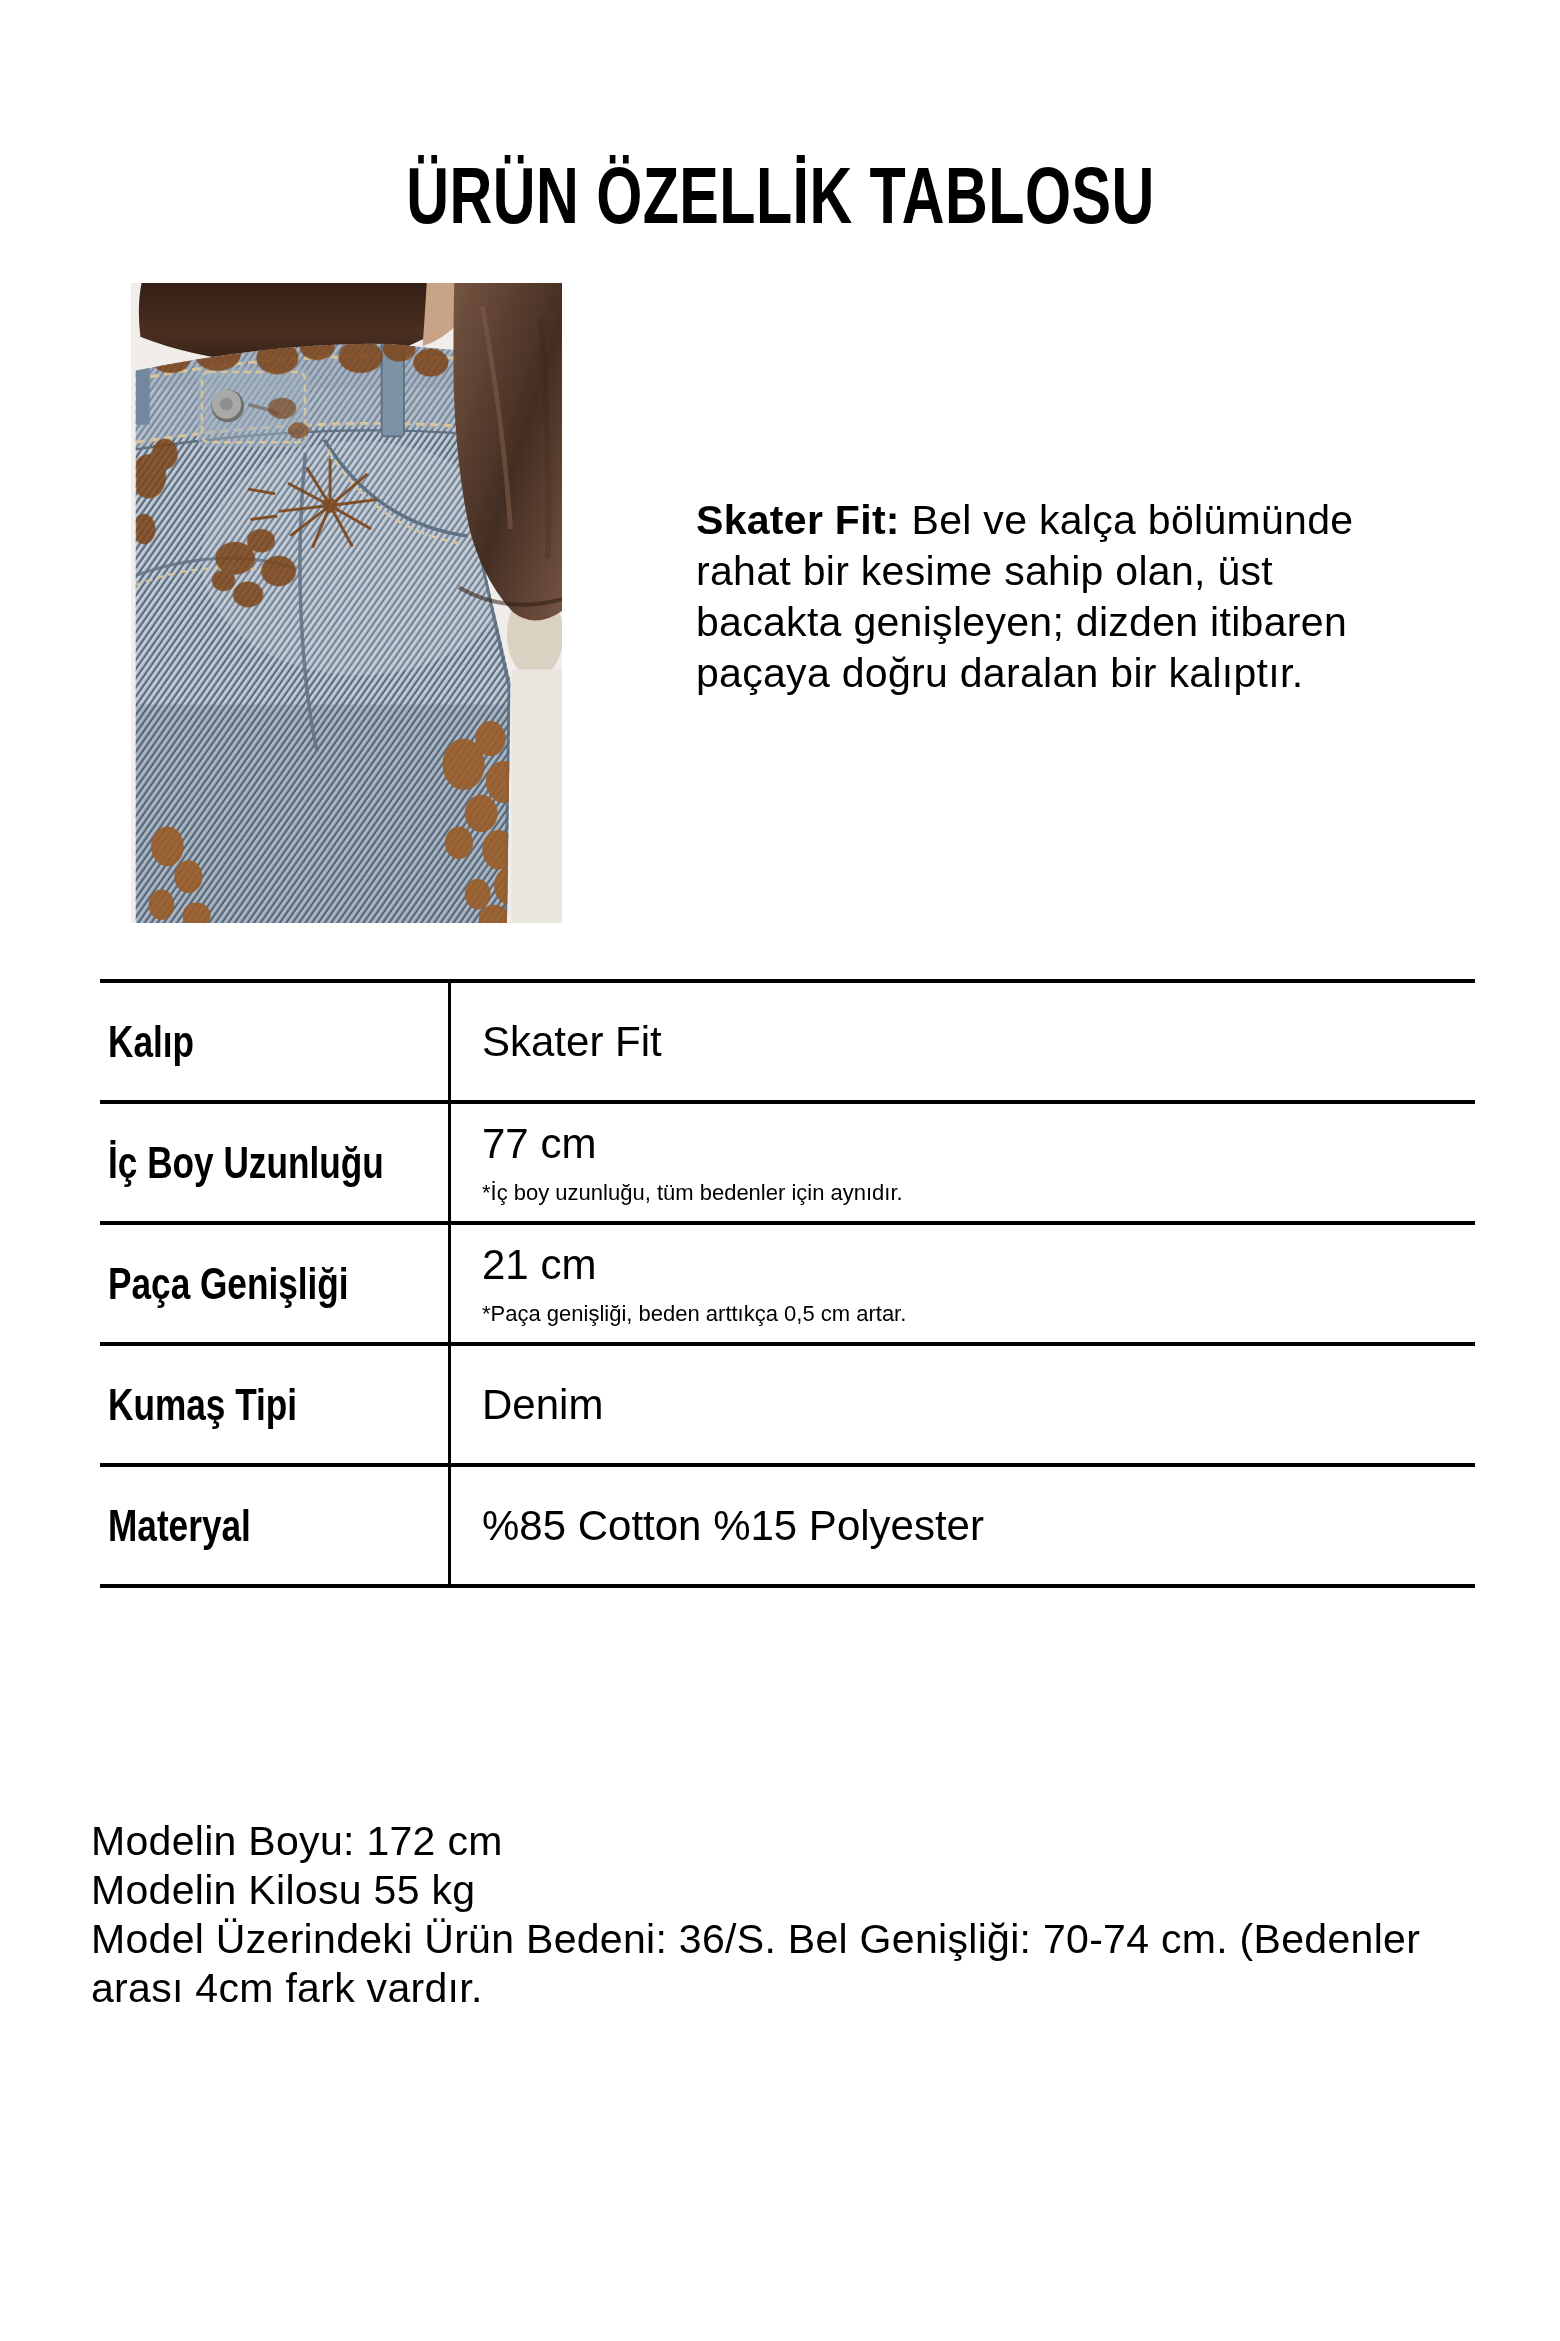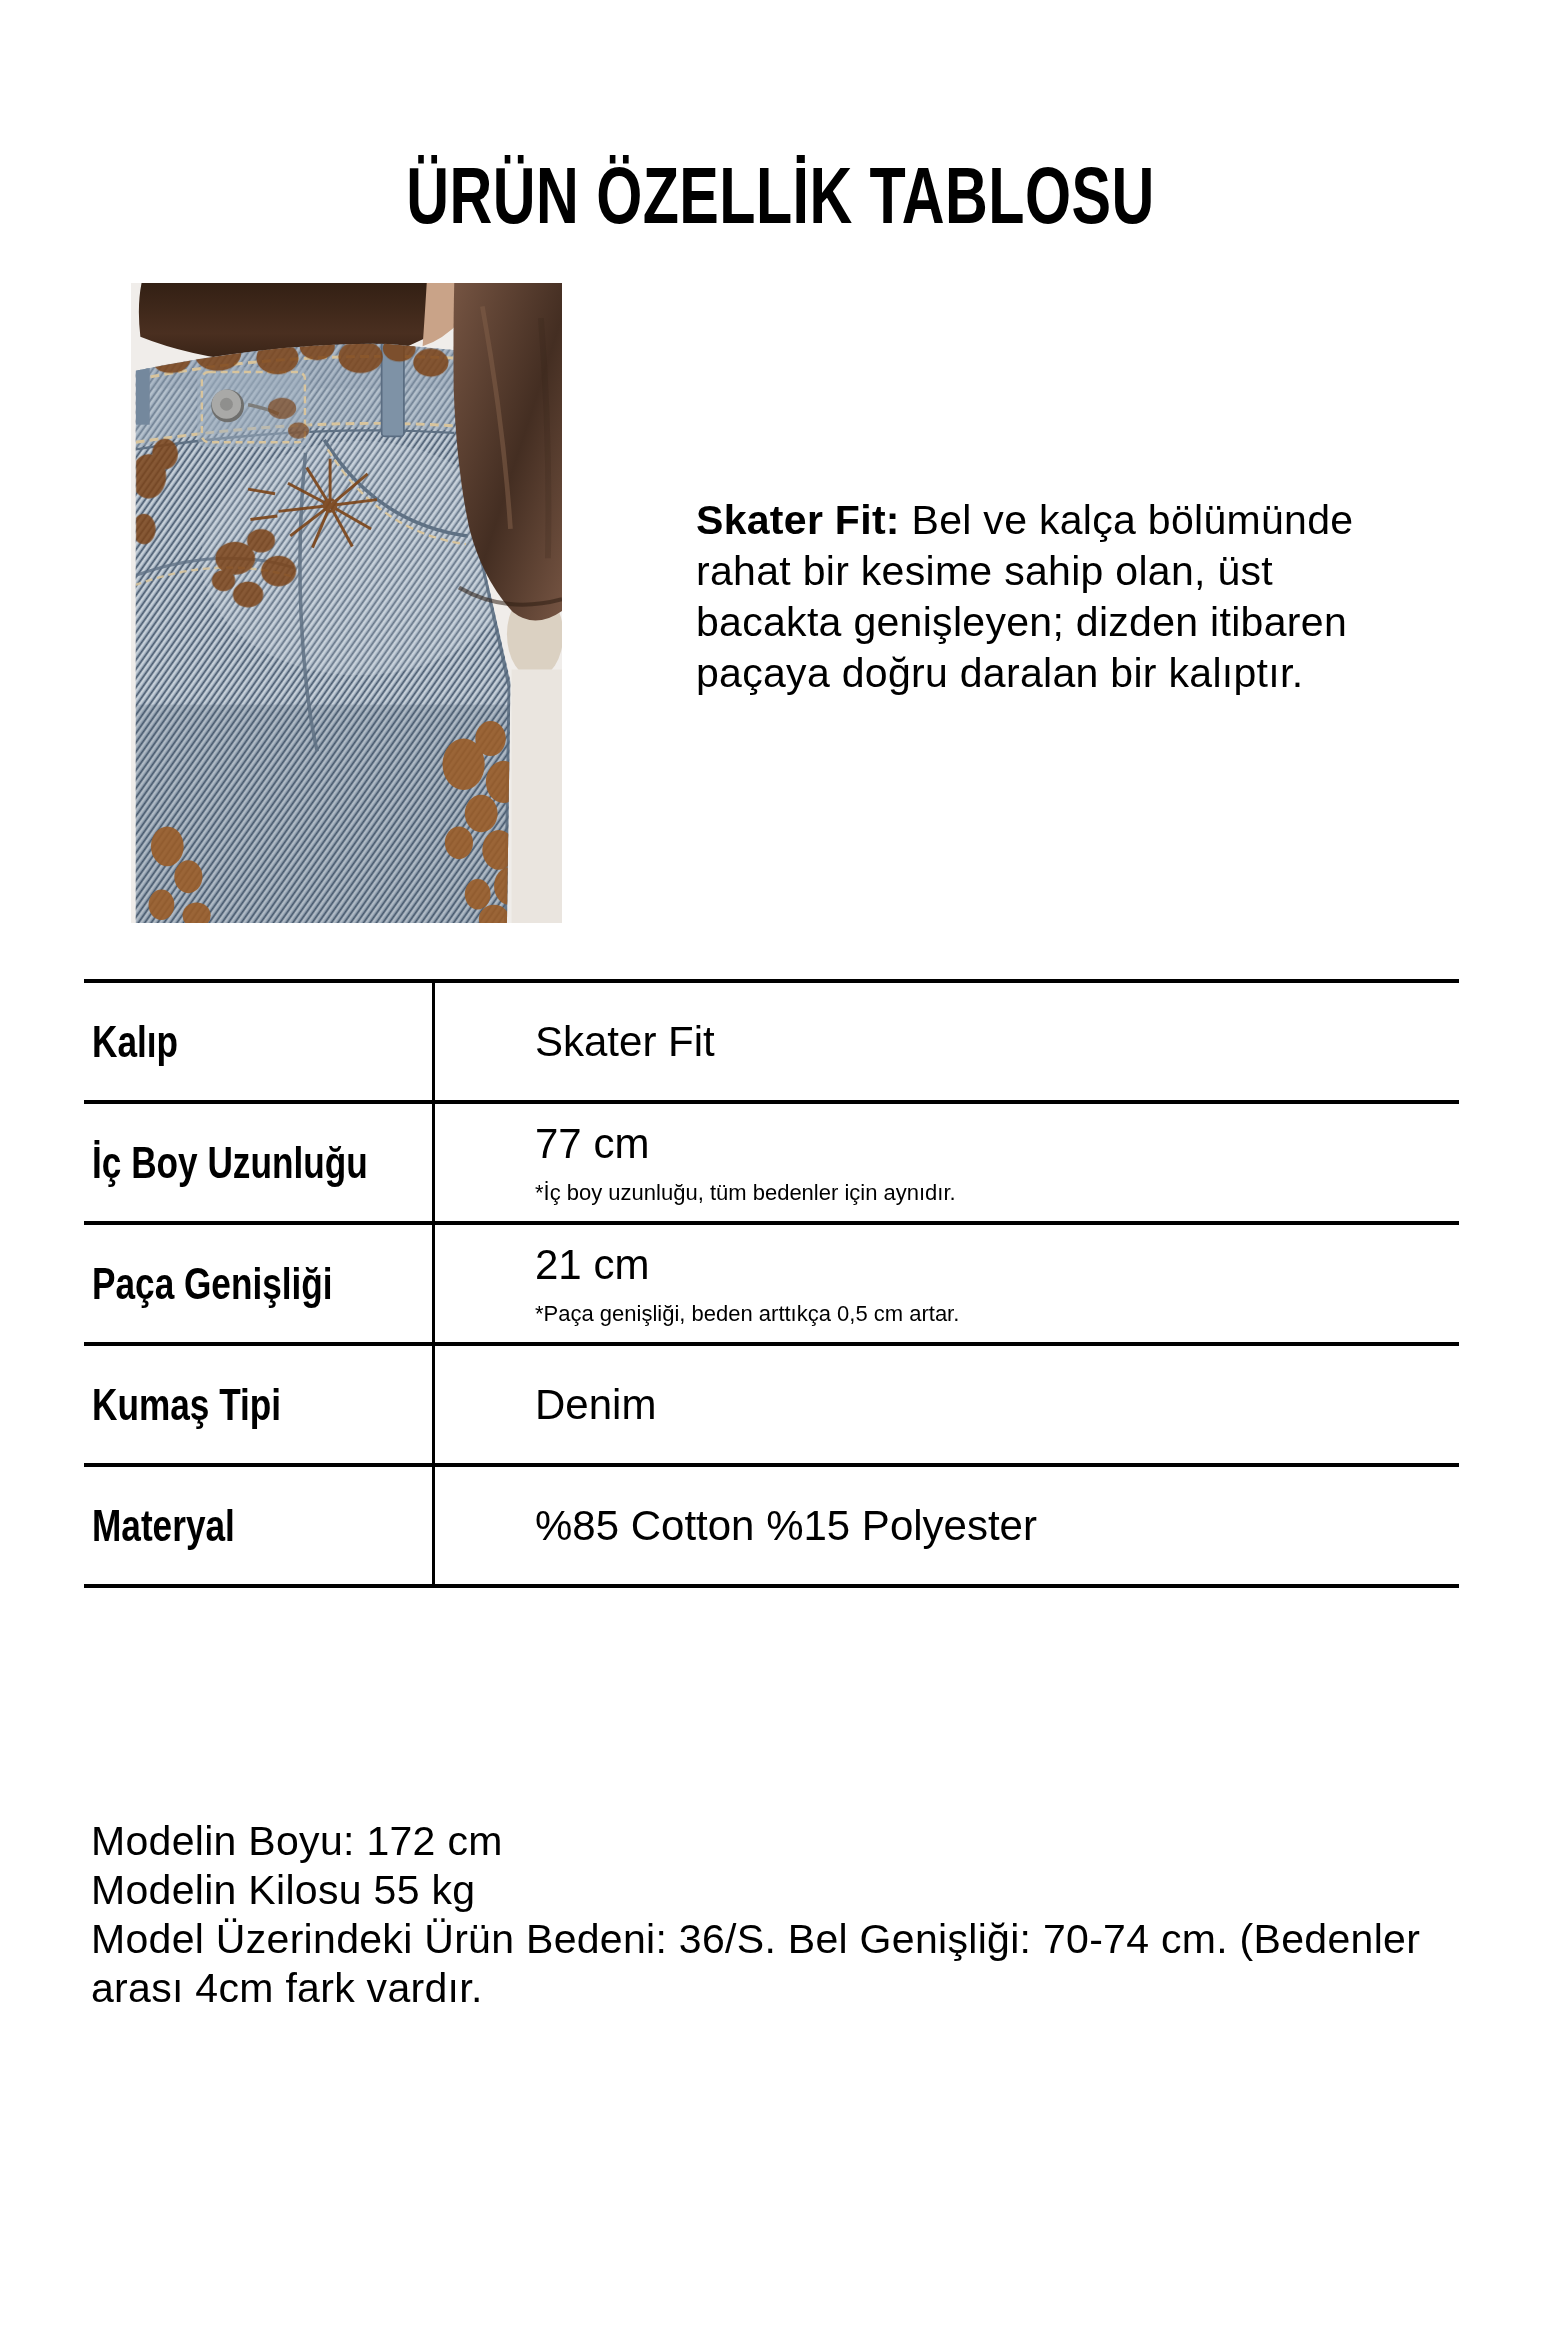--- a/index.html
+++ b/index.html
@@ -49,21 +49,21 @@
     margin: 0;
     font-size: 41px;
     line-height: 51px;
     letter-spacing: 0.3px;
   }
   .description .b { font-weight: 700; }
 
   
   .spec-table {
     position: absolute;
-    left: 84px;
+    left: 100px;
     top: 979px;
     width: 1375px;
     border-top: 4.7px solid #000;
     box-sizing: border-box;
   }
   .spec-row {
     display: flex;
     height: 117px;
     border-bottom: 4.7px solid #000;
   }
@@ -80,21 +80,21 @@
     font-size: 44px;
     white-space: nowrap;
     transform: scaleX(0.8);
     transform-origin: left center;
   }
   .cell-value {
     flex: 1 1 auto;
     display: flex;
     flex-direction: column;
     justify-content: center;
-    padding-left: 103px;
+    padding-left: 34px;
     box-sizing: border-box;
   }
   .value { font-size: 42px; line-height: 47px; }
   .note  { font-size: 22px; line-height: 27px; margin-top: 12px; }
   .v-divider {
     position: absolute;
     left: 348px;
     top: 0;
     bottom: 0;
     width: 2.9px;

